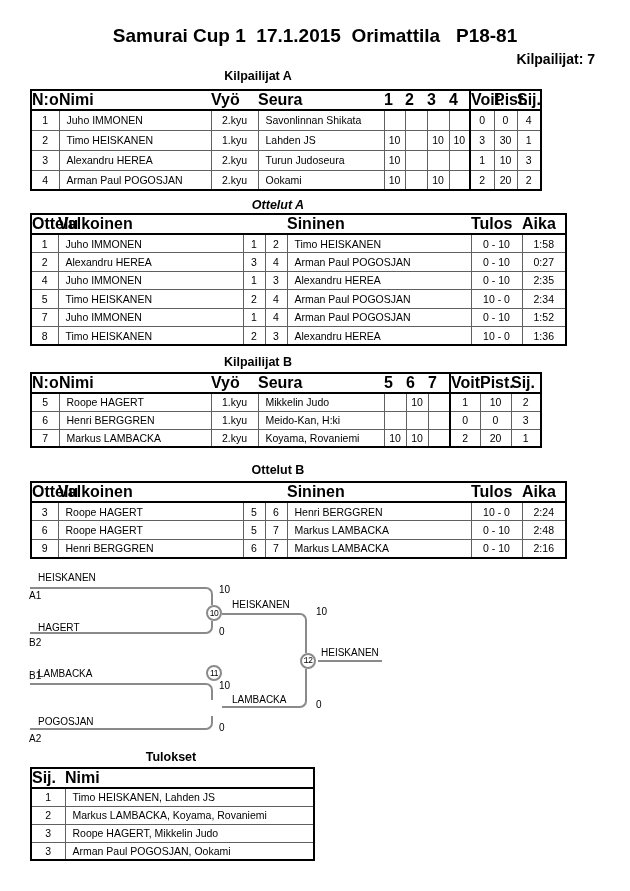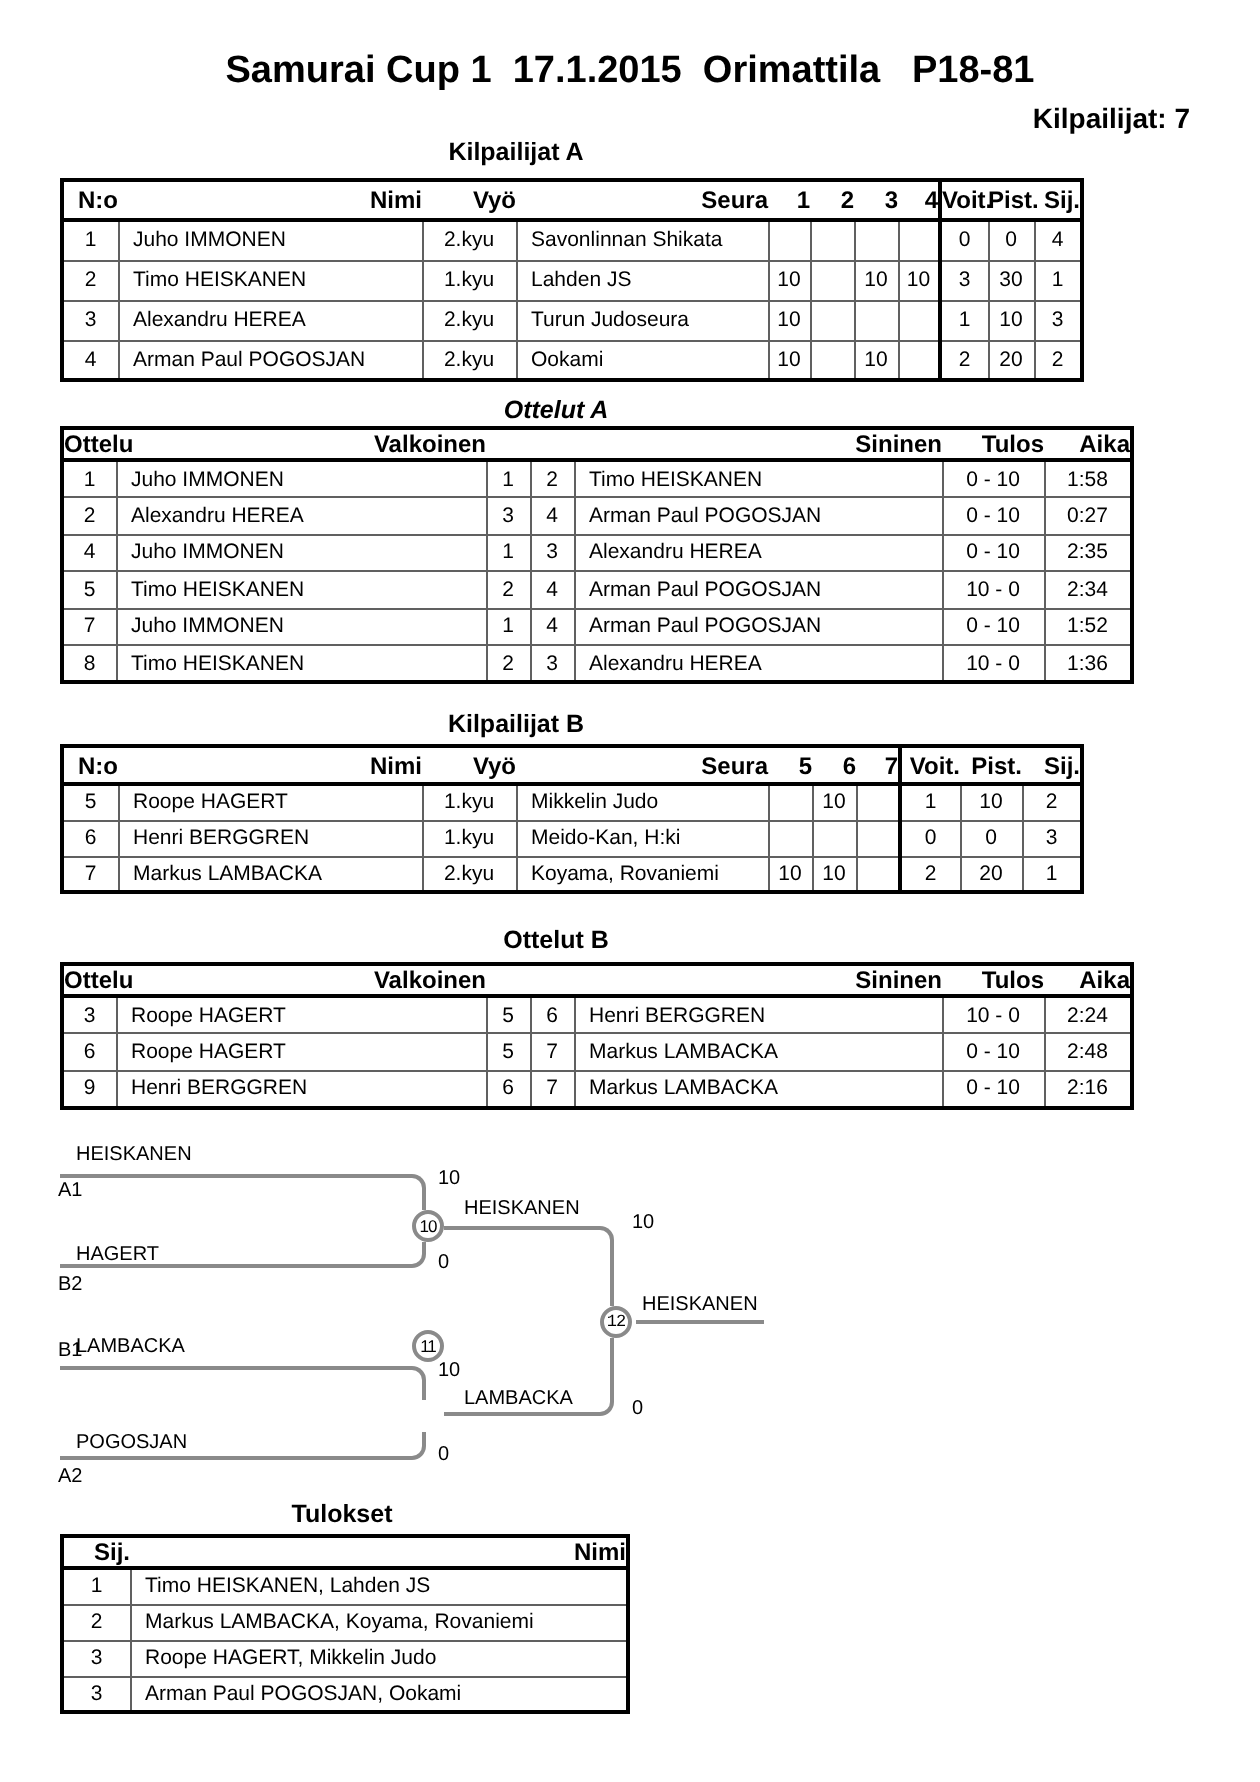--- a/index.html
+++ b/index.html
@@ -5,22 +5,22 @@
   html,body{margin:0;padding:0;background:#fff;}
   .page{position:relative;width:620px;height:891px;background:#fff;overflow:hidden;
         font-family:"Liberation Sans",sans-serif;color:#000;}
   .title{position:absolute;top:25px;left:315px;transform:translateX(-50%);
          font-size:19px;font-weight:bold;white-space:pre;}
   .count{position:absolute;top:51px;right:25px;font-size:14px;font-weight:bold;}
   .sect{position:absolute;transform:translateX(-50%);font-size:12.5px;font-weight:bold;white-space:nowrap;}
 
   table{position:absolute;border-collapse:collapse;table-layout:fixed;background:#fff;}
   table{border:2px solid #000;}
-  th{font-size:12px;font-weight:bold;padding:0;border:none;border-bottom:2px solid #000;
-     white-space:nowrap;overflow:visible;text-align:right;}
+  th{font-size:16px;font-weight:bold;padding:0;border:none;border-bottom:2px solid #000;
+     white-space:nowrap;overflow:visible;text-align:left;}
   td{font-size:10.5px;padding:0;border:1px solid #606060;white-space:nowrap;overflow:hidden;
      text-align:center;vertical-align:middle;}
   td.l{text-align:left;padding-left:7px;}
   .thickL{border-left:2px solid #000 !important;}
   .ka tr{height:20px;} .ka thead tr{height:20px;}
   .ot thead tr{height:15px;} .ot tbody tr{height:18.5px;}
   .kb thead tr{height:19px;} .kb tbody tr{height:18px;}
   .tu thead tr{height:16px;} .tu tbody tr{height:18px;}
 
   .br{position:absolute;left:0;top:0;width:630px;height:891px;pointer-events:none;}

